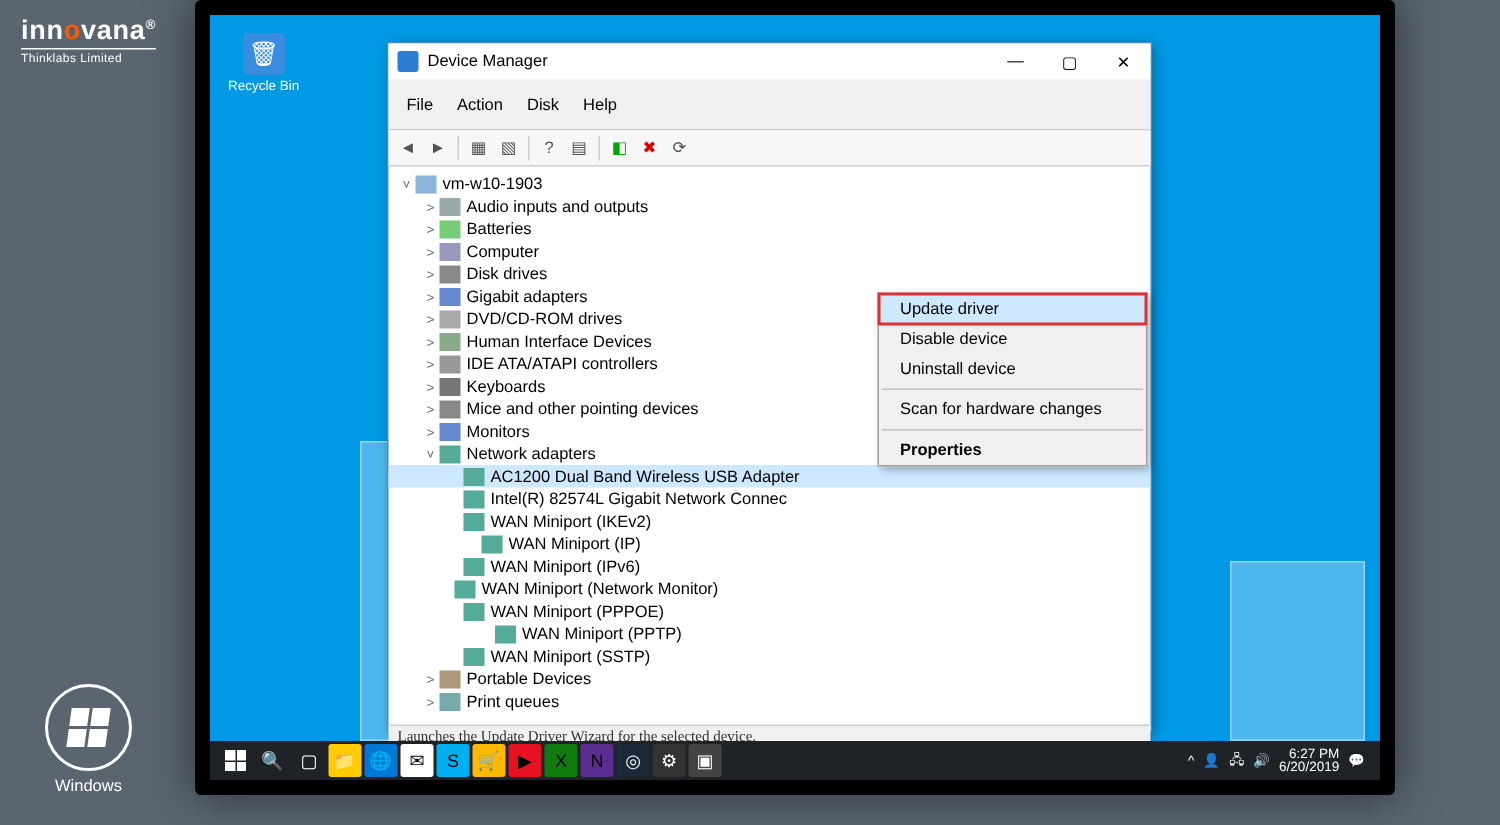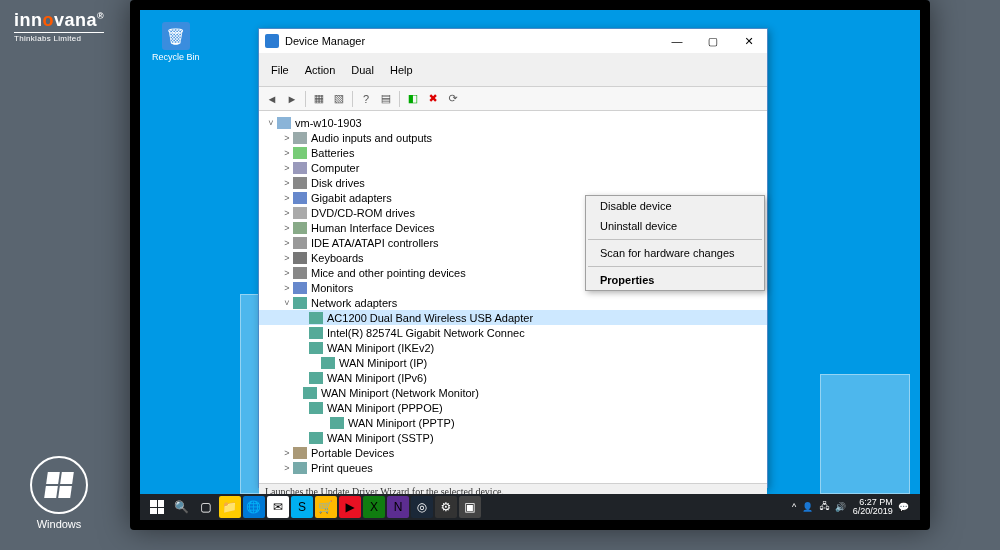--- a/index.html
+++ b/index.html
@@ -103,21 +103,21 @@
       <div class="t">Device Manager</div>
       <div class="btns">
         <div>—</div>
         <div>▢</div>
         <div class="close">✕</div>
       </div>
     </div>
     <div class="menubar">
       <span>File</span>
       <span>Action</span>
-      <span>Dual</span>
+      <span>Disk</span>
       <span>Help</span>
     </div>
     <div class="toolbar">
       <div class="tb">◄</div>
       <div class="tb">►</div>
       <div class="sep"></div>
       <div class="tb">▦</div>
       <div class="tb">▧</div>
       <div class="sep"></div>
       <div class="tb">?</div>
@@ -246,20 +246,21 @@
           <div class="row" style="padding-left: 22px;">
             <span class="exp">&gt;</span>
             <span class="ico prt"></span>
             <span>Print queues</span>
           </div>
         </div>
     <div class="statusbar">Launches the Update Driver Wizard for the selected device.</div>
   </div>
 
   <div class="ctxmenu">
+    <div class="mi hl">Update driver</div>
     <div class="mi">Disable device</div>
     <div class="mi">Uninstall device</div>
     <div class="msep"></div>
     <div class="mi">Scan for hardware changes</div>
     <div class="msep"></div>
     <div class="mi bold">Properties</div>
   </div>
 
   <div class="taskbar">
     <div class="start">

